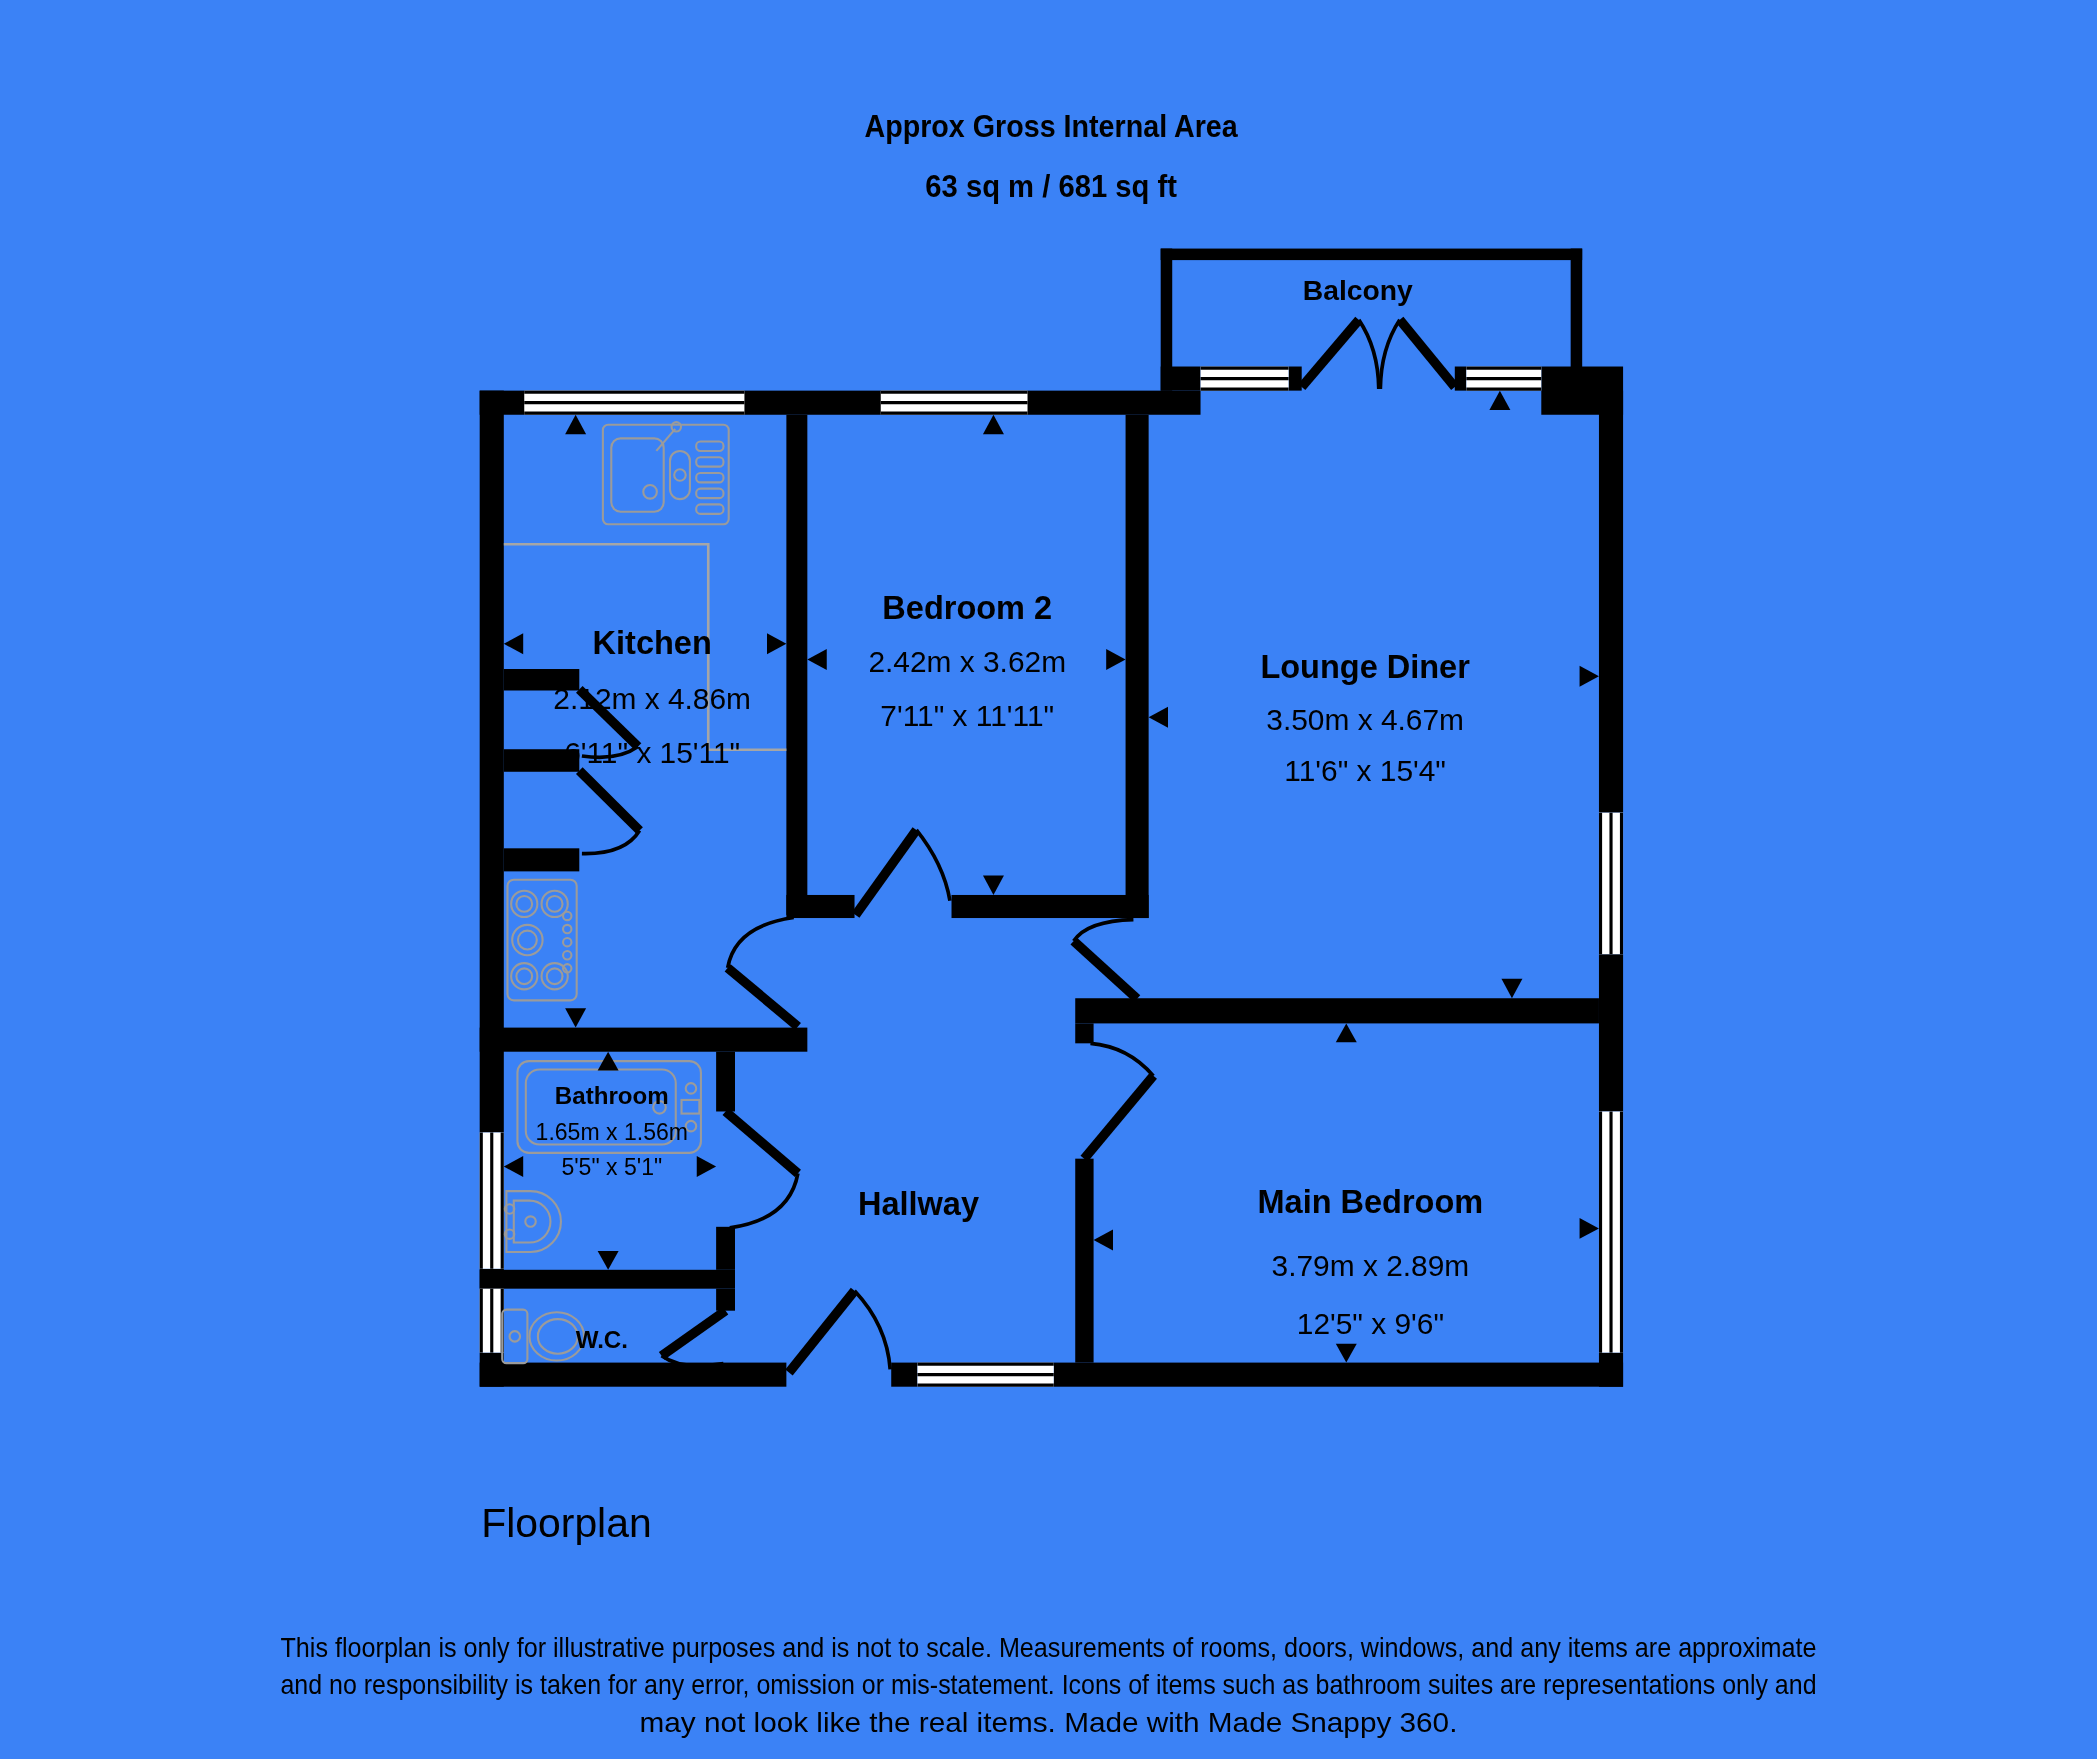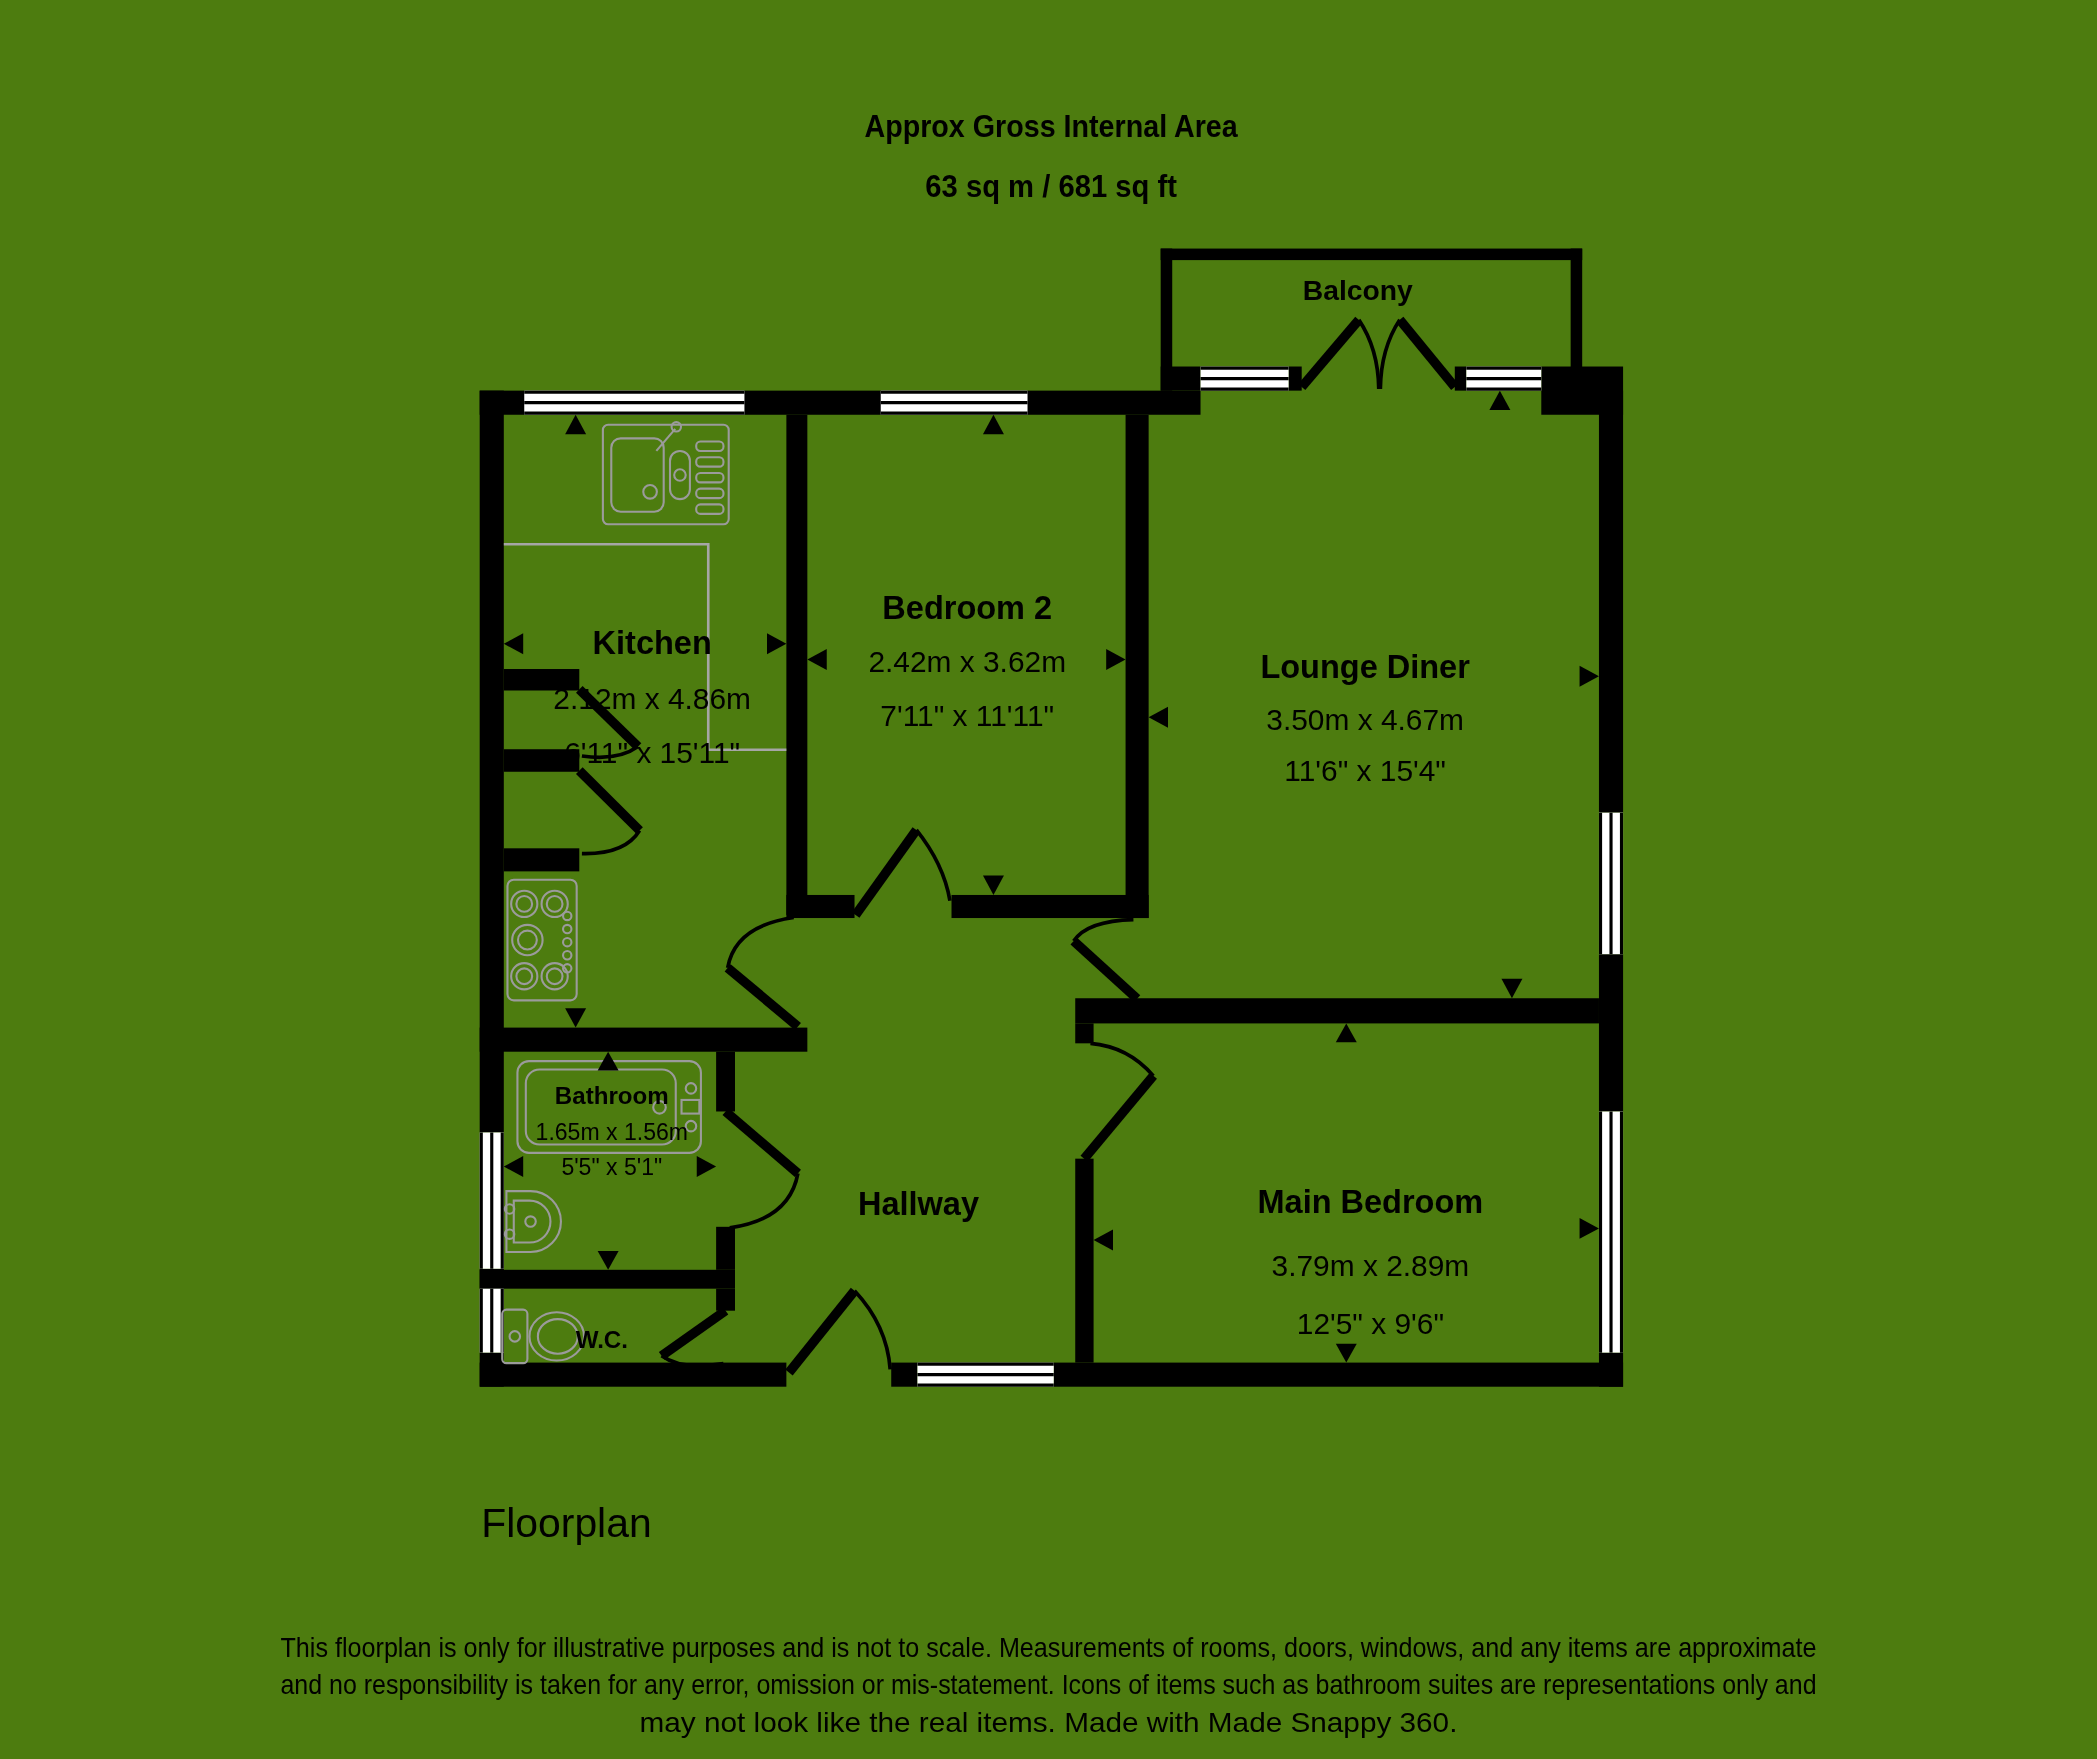--- a/index.html
+++ b/index.html
@@ -1,16 +1,16 @@
 <!DOCTYPE html>
 <html style="font-size:8.4px"><head>
 <meta charset="utf-8">
 <style>
   html,body{margin:0;padding:0;background:#ffffff;}
-  #canvas{position:relative;width:2097px;height:1759px;background:#4d7c0f;overflow:hidden;}
+  #canvas{position:relative;width:2097px;height:1759px;background:#3b82f6;overflow:hidden;}
   svg{position:absolute;left:0;top:0;}
   text{font-family:"Liberation Sans","DejaVu Sans",sans-serif;fill:#000;}
   .title-line{font-size:60px;font-weight:bold;}
   .room-name{font-size:62px;font-weight:bold;}
   .room-dims{font-size:57px;}
   .room-name-sm{font-size:46px;font-weight:bold;}
   .room-dims-sm{font-size:44px;}
   .balcony-label{font-size:54px;font-weight:bold;}
   .hall-label{font-size:62px;font-weight:bold;}
   .floorplan-label{font-size:78px;}

